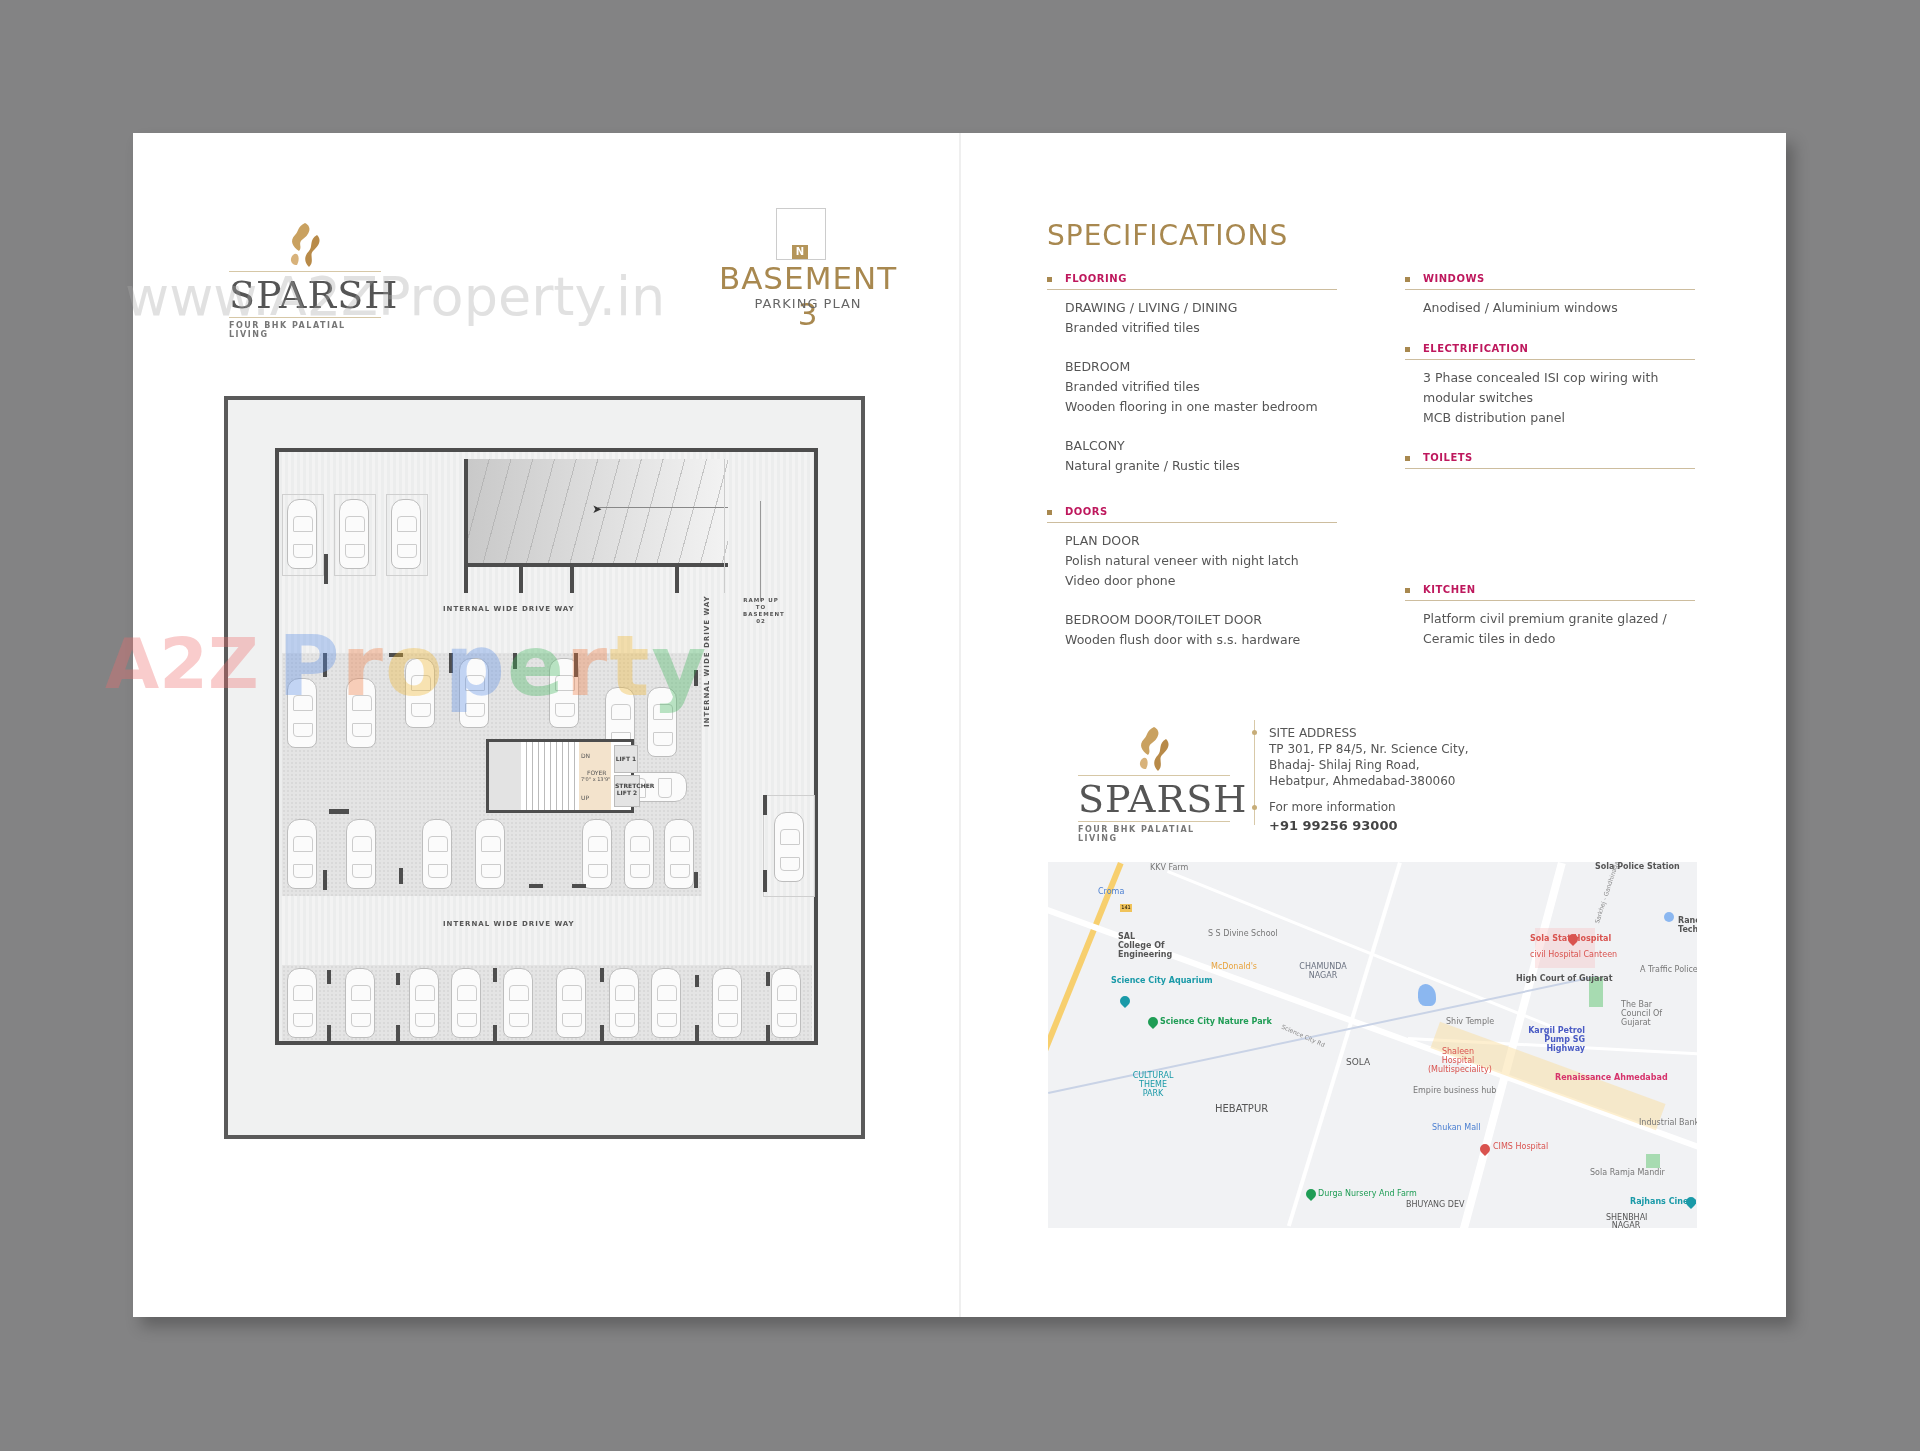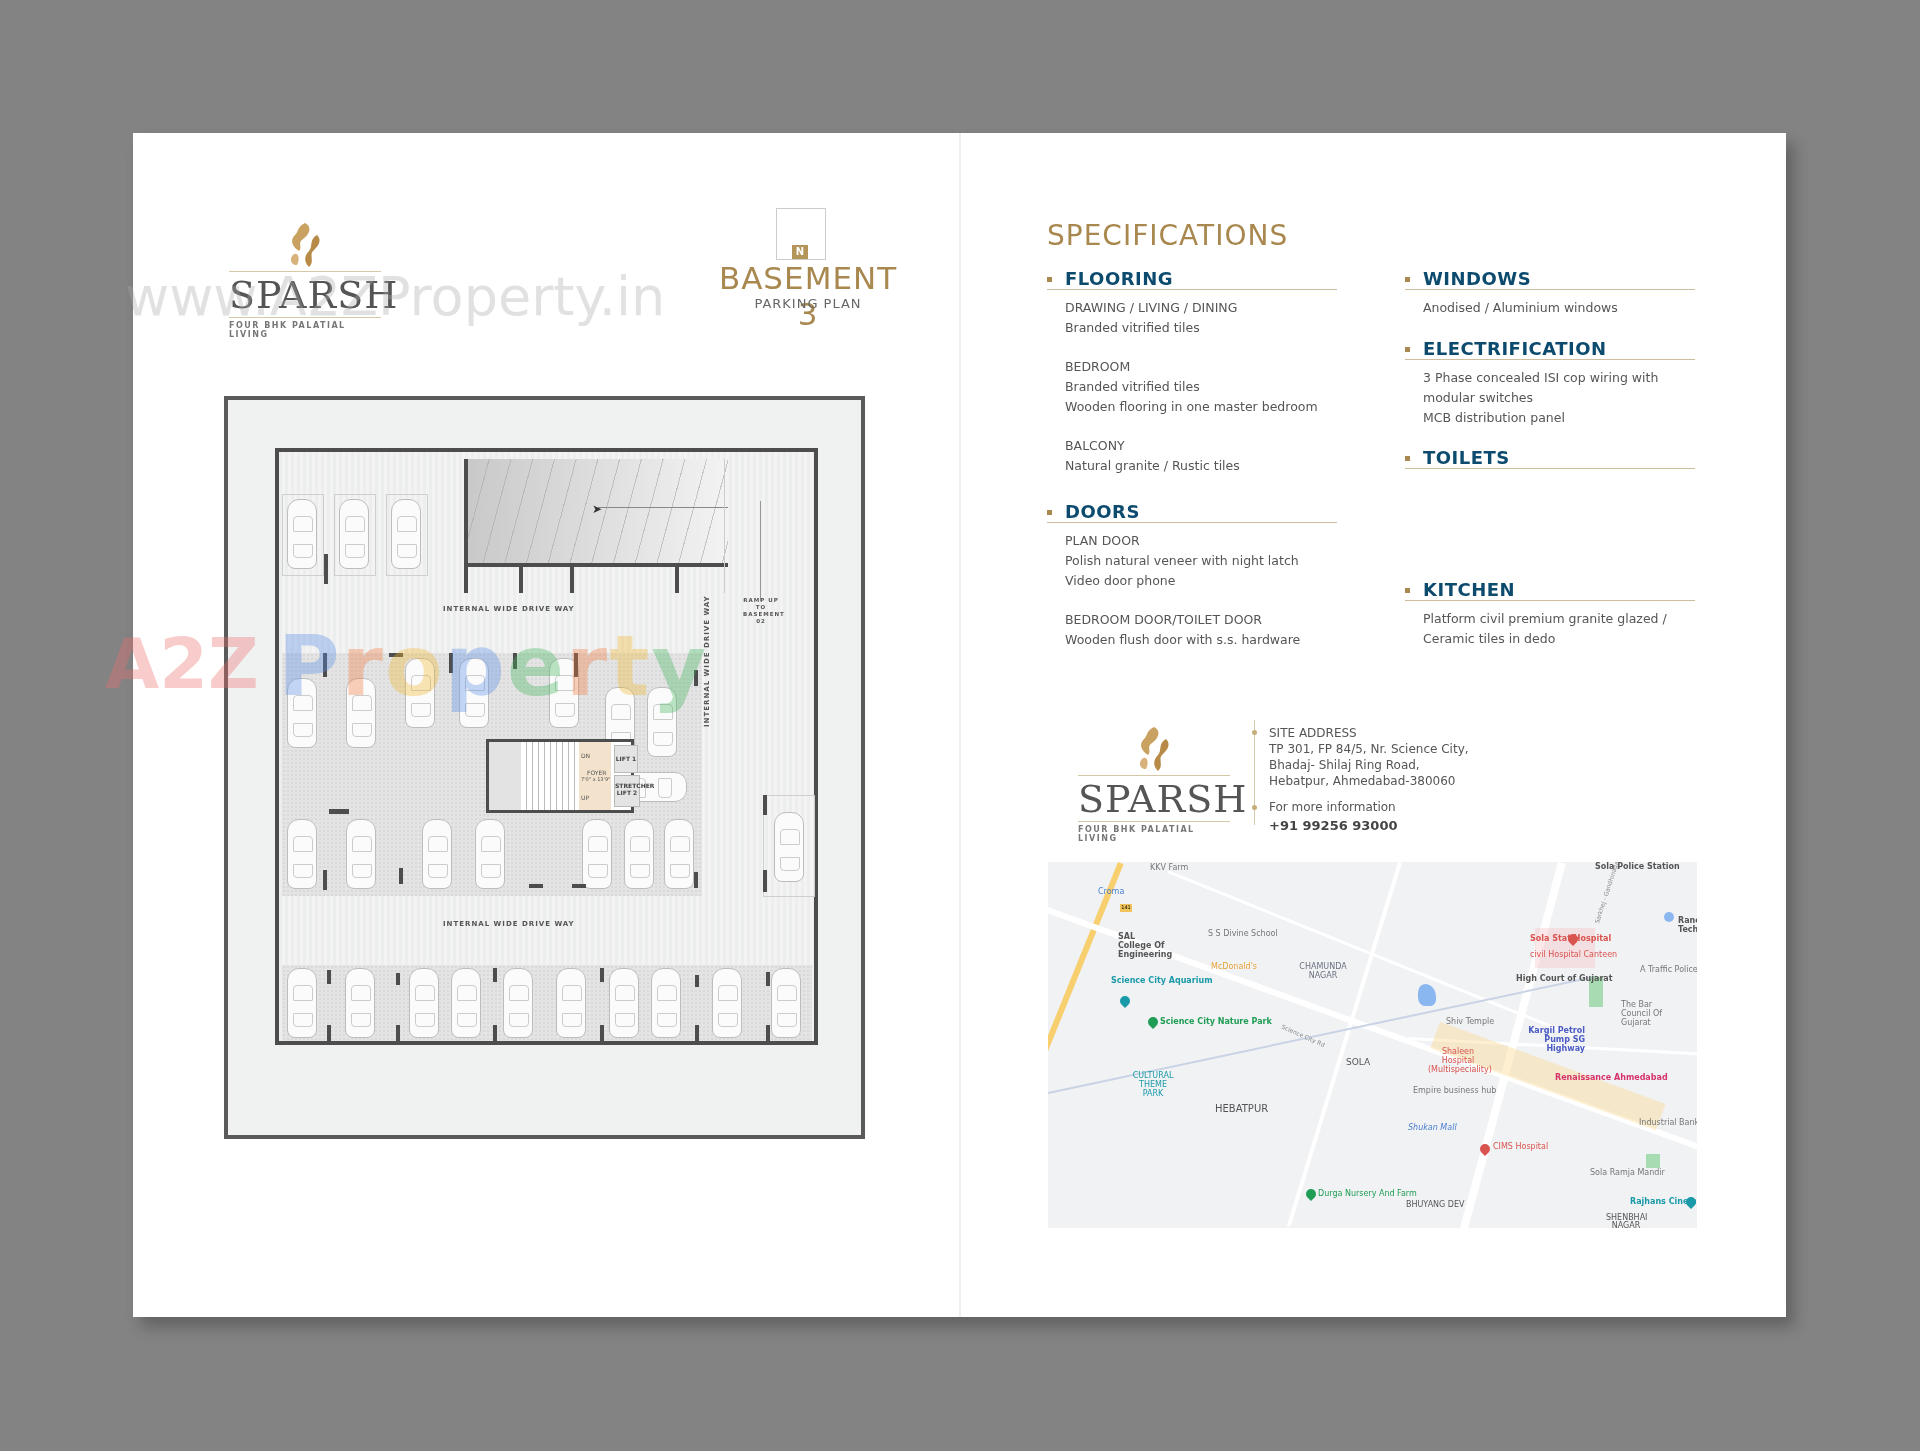--- a/index.html
+++ b/index.html
@@ -37,21 +37,21 @@
   .ramp-lines{position:absolute;inset:0;background:repeating-linear-gradient(105deg,transparent 0,transparent 20px,#a8a8a8 20px,#a8a8a8 21px);opacity:.6;}
   .plan-label{position:absolute;font-size:7px;color:#555;letter-spacing:1px;font-weight:bold;white-space:nowrap;}
   .core{position:absolute;left:207px;top:287px;width:148px;height:74px;border:3px solid #4d4d4d;background:#fff;box-sizing:border-box;}
   .stair{position:absolute;left:32px;top:0;width:58px;height:68px;background:repeating-linear-gradient(90deg,#fff 0,#fff 5px,#bbb 5px,#bbb 6px);}
   .foyer{position:absolute;left:90px;top:0;width:32px;height:68px;background:#f3e3cc;}
   .lift{position:absolute;background:#e4e4e4;border:1px solid #bbb;font-size:6px;text-align:center;color:#444;font-weight:bold;}
   .core-lbl{position:absolute;font-size:6px;color:#555;}
   
   .spec-title{position:absolute;left:914px;top:86px;font-size:28px;color:#a8884f;letter-spacing:1px;}
   .spec-sec{position:absolute;}
-  .spec-head{position:relative;font-size:18px;font-weight:bold;color:#0c4a6e;padding-left:18px;border-bottom:1px solid #cdbd9e;height:18px;line-height:16px;letter-spacing:.5px;}
+  .spec-head{position:relative;font-size:10px;font-weight:bold;color:#be185d;padding-left:18px;border-bottom:1px solid #cdbd9e;height:18px;line-height:16px;letter-spacing:.5px;}
   .spec-head::before{content:"";position:absolute;left:0;top:6px;width:5px;height:5px;background:#a8884f;}
   .spec-body{padding-left:18px;margin-top:8px;font-size:12.5px;color:#555;line-height:20px;}
   .spec-body .grp{margin-bottom:19px;}
   
   .ct-vline{position:absolute;left:1121px;top:587px;width:1px;height:105px;background:#d8c9a8;}
   .ct-dot{position:absolute;left:1119px;width:5px;height:5px;border-radius:50%;background:#c7ad78;}
   .ct-text{position:absolute;left:1136px;font-size:12px;color:#555;line-height:16px;}
   .ct-phone{font-weight:bold;color:#444;font-size:13px;}
   
   .map{position:absolute;left:915px;top:729px;width:649px;height:366px;background:#f1f2f4;overflow:hidden;}
@@ -328,21 +328,21 @@
       <div class="mlabel" style="left:482px;top:72px;color:#d9534f;font-weight:bold;">Sola Stat Hospital</div>
       <div class="mlabel" style="left:482px;top:88px;color:#d9534f;">civil Hospital Canteen</div>
       <div class="mlabel" style="left:468px;top:112px;color:#555;font-weight:bold;">High Court of Gujarat</div>
       <div class="mlabel" style="left:398px;top:155px;color:#777;">Shiv Temple</div>
       <div class="mlabel" style="left:475px;top:164px;color:#4a5bc4;font-weight:bold;width:62px;white-space:normal;text-align:right;line-height:9px;">Kargil Petrol Pump SG Highway</div>
       <div class="mlabel" style="left:573px;top:138px;color:#777;width:60px;white-space:normal;line-height:9px;">The Bar Council Of Gujarat</div>
       <div class="mlabel" style="left:592px;top:103px;color:#777;">A Traffic Police Stat</div>
       <div class="mlabel" style="left:380px;top:185px;color:#d9534f;width:60px;white-space:normal;text-align:center;line-height:9px;">Shaleen Hospital (Multispeciality)</div>
       <div class="mlabel" style="left:507px;top:211px;color:#d6336c;font-weight:bold;">Renaissance Ahmedabad</div>
       <div class="mlabel" style="left:365px;top:224px;color:#777;">Empire business hub</div>
-      <div class="mlabel" style="left:360px;top:261px;color:#4a7fd1;font-style:italic;">Shukan Mall</div>
+      <div class="mlabel" style="left:384px;top:261px;color:#4a7fd1;">Shukan Mall</div>
       <div class="pin" style="left:432px;top:282px;background:#d9534f;"></div>
       <div class="mlabel" style="left:445px;top:280px;color:#d9534f;font-weight:normal;">CIMS Hospital</div>
       <div class="mlabel" style="left:591px;top:256px;color:#777;">Industrial Bank</div>
       <div class="mlabel" style="left:542px;top:306px;color:#777;">Sola Ramja Mandir</div>
       <div class="mlabel" style="left:582px;top:335px;color:#1a9aa8;font-weight:bold;">Rajhans Cinema</div>
       <div class="pin" style="left:638px;top:335px;background:#1a9aa8;"></div>
       <div class="mlabel" style="left:358px;top:338px;color:#555;">BHUYANG DEV</div>
       <div class="mlabel" style="left:558px;top:352px;color:#555;width:40px;white-space:normal;text-align:center;line-height:8px;">SHENBHAI NAGAR</div>
       <div class="mlabel" style="left:630px;top:54px;color:#555;font-weight:bold;width:20px;white-space:normal;line-height:9px;overflow:hidden;">Ranch Techn</div>
       <div class="mlabel" style="left:232px;top:170px;color:#888;font-size:6px;transform:rotate(24deg);">Science City Rd</div>

